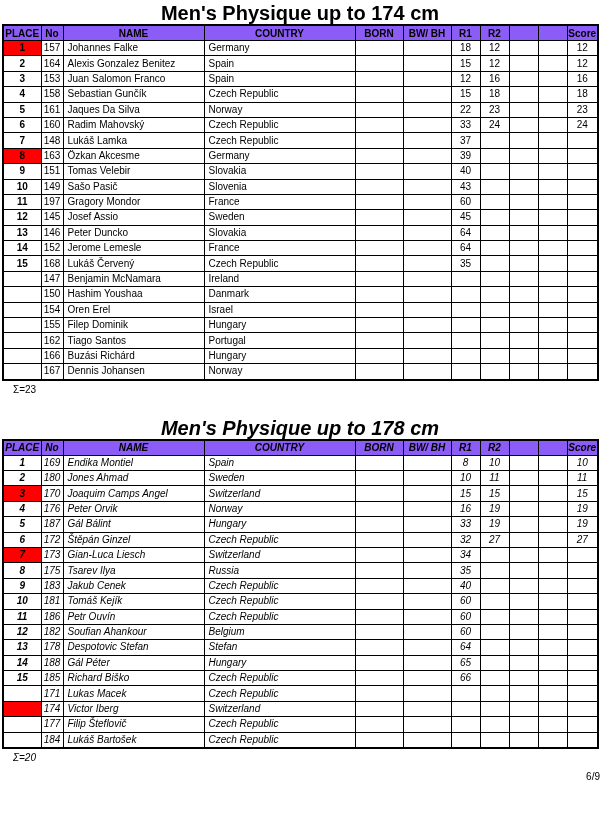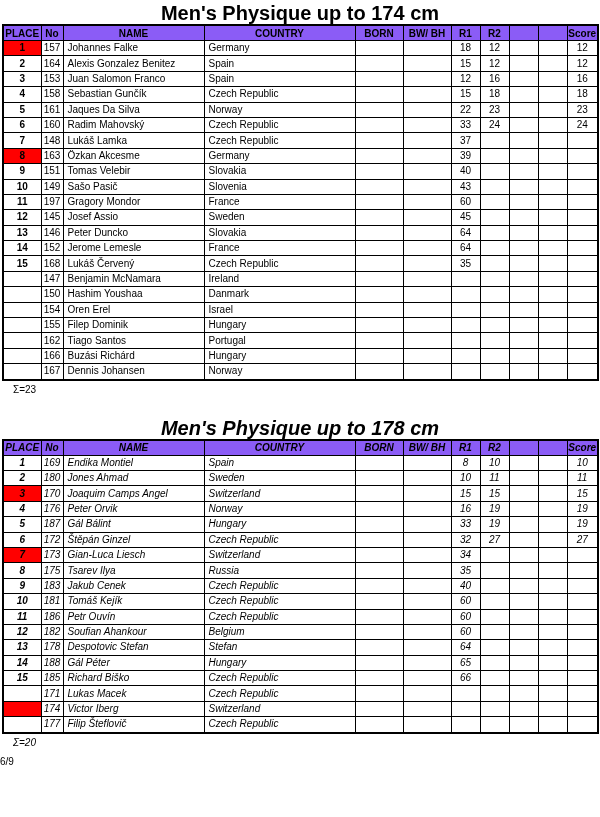--- a/index.html
+++ b/index.html
@@ -27,21 +27,21 @@
     border:1px solid #000;font-size:10px;height:14.4px;
     padding:0;white-space:nowrap;overflow:hidden;line-height:14px;
   }
   td.place{text-align:center;font-weight:bold;}
   td.num{text-align:center;}
   td.name{padding-left:4px;text-align:left;}
   td.red{background:#ff0000;}
   .sum{font-size:10px;margin:3px 8px 0 13px;height:10px;}
   .section-2{margin-top:21px;font-style:italic;}
   .footer{
-    text-align:left;font-size:10px;margin-top:9px;
+    text-align:right;font-size:10px;margin-top:9px;
   }
 </style>
 </head>
 <body>
 
 <div class="page">
 
   <section class="section-1">
     <h1 class="title">Men's Physique up to 174 cm</h1>
     <table>
@@ -624,20 +624,33 @@
             <td class="name">Filip Šteflovič</td>
             <td class="name">Czech Republic</td>
             <td class="num"></td>
             <td class="num"></td>
             <td class="num"></td>
             <td class="num"></td>
             <td class="num"></td>
             <td class="num"></td>
             <td class="num"></td>
           </tr>
+          <tr>
+            <td class="place"></td>
+            <td class="num">184</td>
+            <td class="name">Lukáš Bartošek</td>
+            <td class="name">Czech Republic</td>
+            <td class="num"></td>
+            <td class="num"></td>
+            <td class="num"></td>
+            <td class="num"></td>
+            <td class="num"></td>
+            <td class="num"></td>
+            <td class="num"></td>
+          </tr>
         </tbody>
     </table>
     <div class="sum">Σ=20</div>
   </section>
 
   <div class="footer">6/9</div>
 
 </div>
 
 </body></html>

